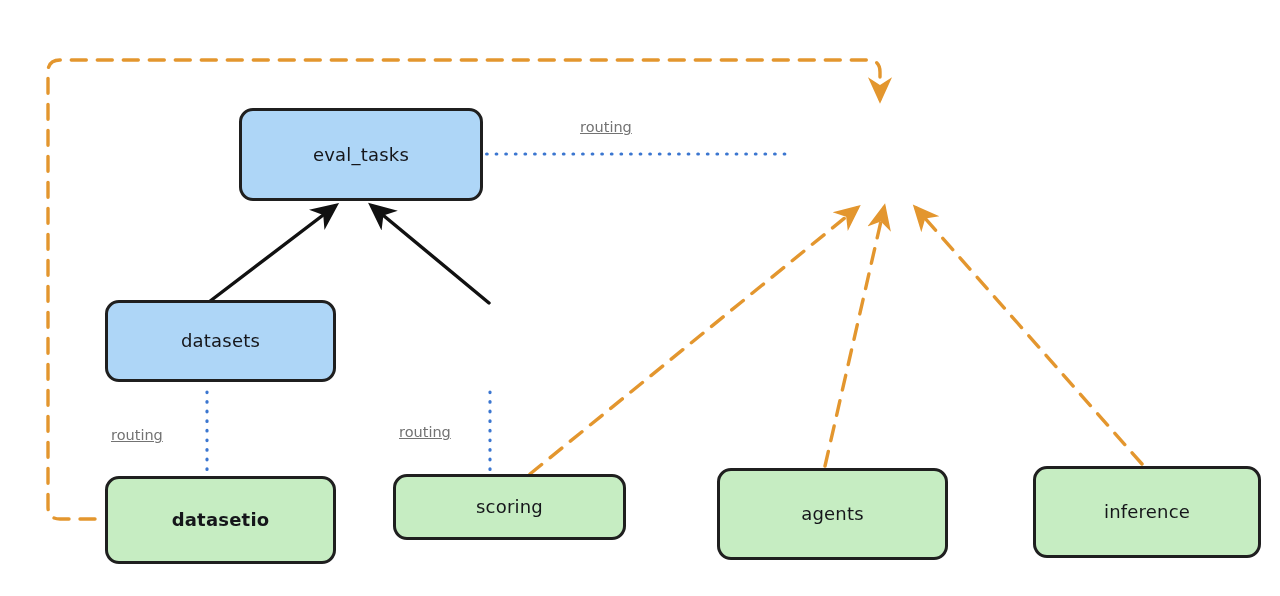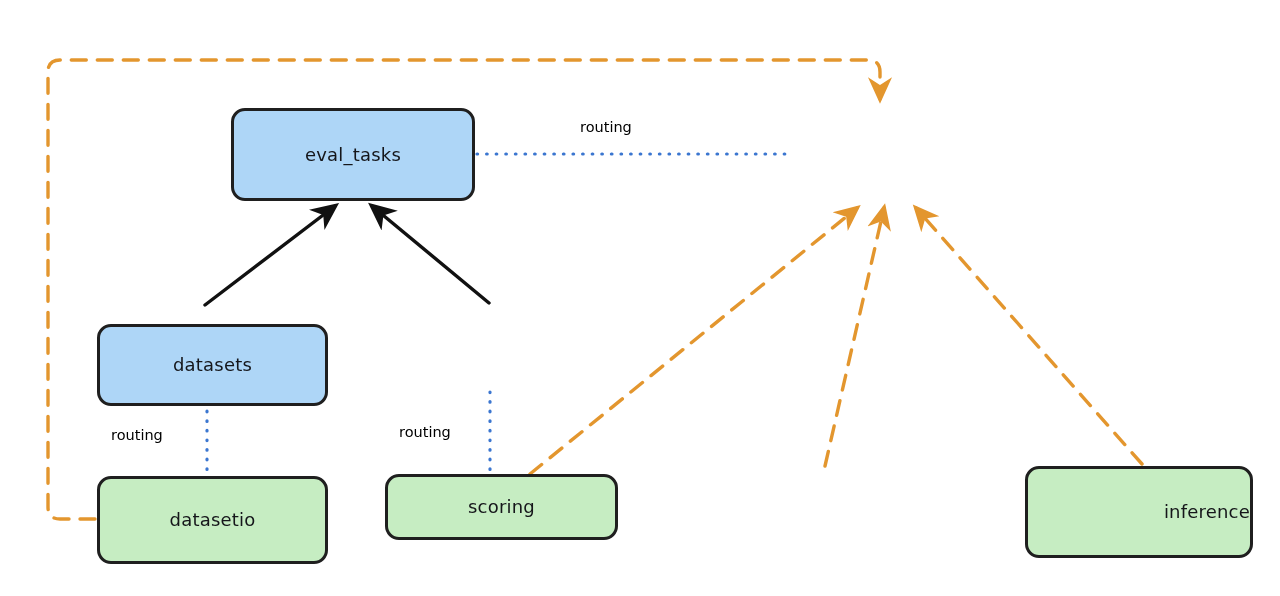--- a/index.html
+++ b/index.html
@@ -28,35 +28,37 @@
     box-sizing: border-box;
     border: 3px solid #1f1f1f;
     border-radius: 14px;
     display: flex;
     align-items: center;
     justify-content: center;
     font-size: 18px;
     color: #15161a;
     letter-spacing: 0.2px;
     z-index: 3;
+    margin-left: 8px;
   }
   .node.blue  { background: #aed6f7; }
   .node.green { background: #c6edc2; }
   .node-label {
     display: block;
     text-align: center;
     line-height: 1;
   }
   .edge-label {
     position: absolute;
     font-size: 14.5px;
-    color: #000000;
+    color: #737373;
     white-space: nowrap;
     z-index: 4;
     line-height: 1;
+    text-decoration: underline;
   }
 </style>
 </head>
 <body>
 
 <div id="canvas">
 
   <svg id="edges" viewBox="0 0 1280 596" xmlns="http://www.w3.org/2000/svg">
     <defs>
       <marker id="arrow-black" viewBox="0 0 12 12" refX="9" refY="6" markerWidth="9" markerHeight="9" orient="auto-start-reverse">
@@ -84,35 +86,38 @@
     <path d="M 825 466 L 884 208" fill="none" stroke="#e3962e" stroke-width="3.4" stroke-linecap="round" stroke-dasharray="15 11" marker-end="url(#arrow-orange)"></path>
 
     <path d="M 1142 464 L 916 208" fill="none" stroke="#e3962e" stroke-width="3.4" stroke-linecap="round" stroke-dasharray="15 11" marker-end="url(#arrow-orange)"></path>
   </svg>
 
   <div class="node blue" style="left:231px; top:108px; width:244px; height:93px;">
     <span class="node-label">eval_tasks</span>
   </div>
 
 
-  <div class="node blue" style="left:97px; top:324px; width:231px; height:82px;">
+  <div class="node blue" style="left:97px; top:300px; width:231px; height:82px;">
     <span class="node-label">datasets</span>
   </div>
 
 
-  <div class="node green" style="left:97px; top:476px; width:231px; height:88px;">
+  <div class="node green" style="left:97px; top:476px; width:231px; height:88px;font-weight:bold;">
     <span class="node-label">datasetio</span>
   </div>
 
   <div class="node green" style="left:385px; top:474px; width:233px; height:66px;">
     <span class="node-label">scoring</span>
   </div>
 
+  <div class="node green" style="left:709px; top:468px; width:231px; height:92px;">
+    <span class="node-label">agents</span>
+  </div>
 
-  <div class="node green" style="left:1025px; top:466px; width:228px; height:92px;justify-content:flex-end;">
+  <div class="node green" style="left:1025px; top:466px; width:228px; height:92px;">
     <span class="node-label">inference</span>
   </div>
 
   <span class="edge-label" style="left:580px; top:120px;">routing</span>
 
   <span class="edge-label" style="left:111px; top:428px;">routing</span>
 
   <span class="edge-label" style="left:399px; top:425px;">routing</span>
 
 </div>

